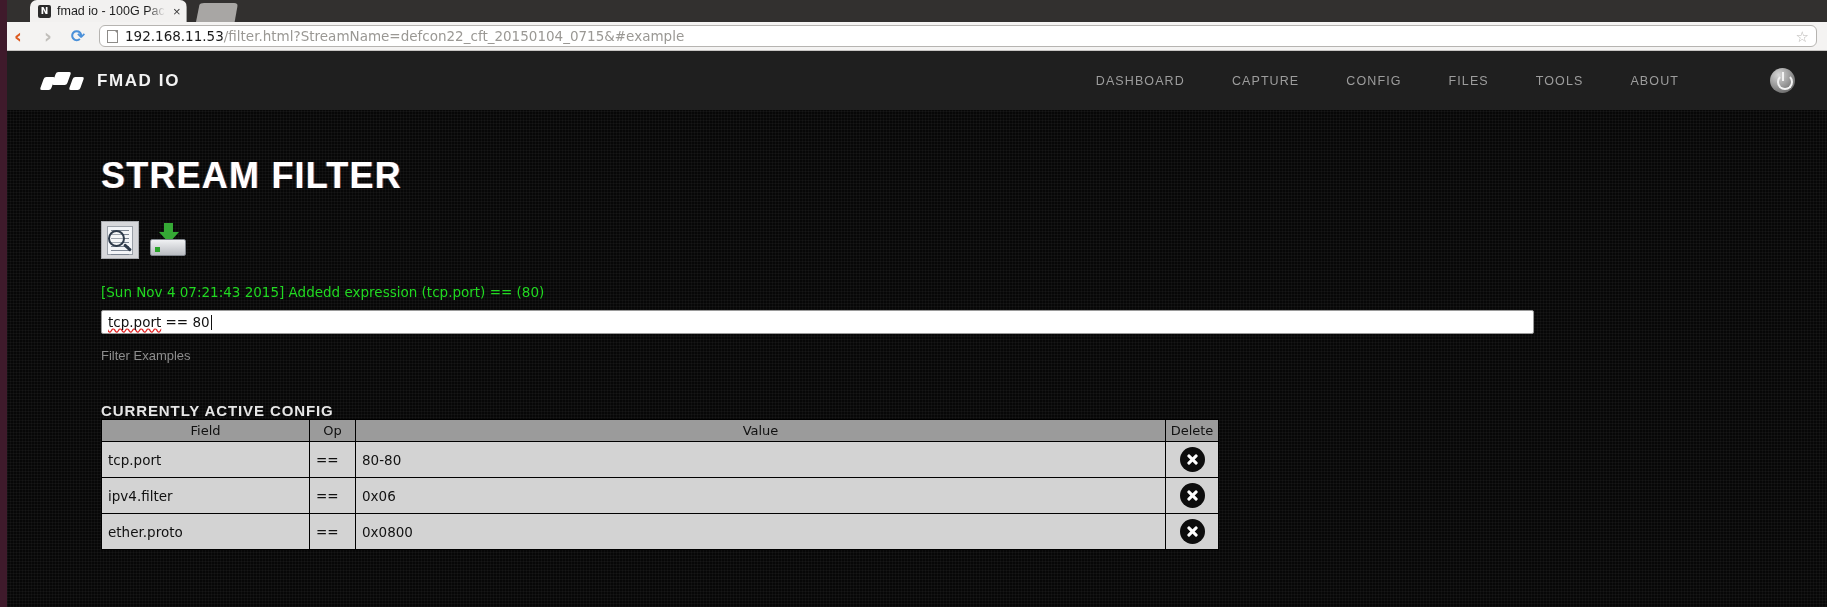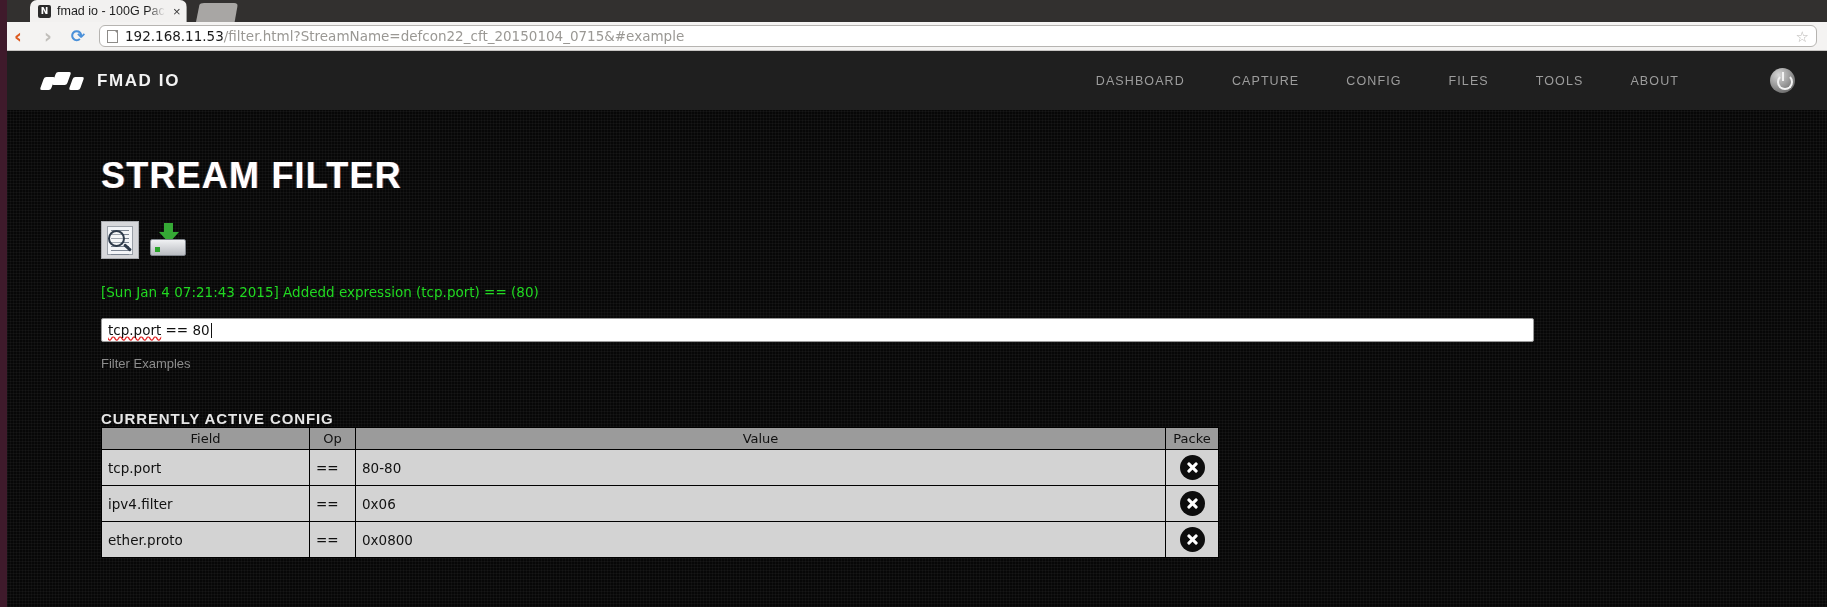--- a/index.html
+++ b/index.html
@@ -339,21 +339,21 @@
   }
 
   .status-msg {
     margin-top: 25px;
     color: #21d821;
     font-size: 13.5px;
     font-family: "DejaVu Sans", sans-serif;
   }
 
   .filter-input-wrap {
-    margin-top: 18px;
+    margin-top: 10px;
     width: 1433px;
     height: 24px;
     background: #ffffff;
     border: 1px solid #9a9a9a;
     border-radius: 2px;
     display: flex;
     align-items: center;
     padding: 0 6px;
   }
   .filter-input-text {
@@ -510,21 +510,21 @@
           <span class="mag"></span>
           <span class="mag-h"></span>
         </div>
         <div class="icon-btn icon-save">
           <span class="arrow-stem"></span>
           <span class="arrow-head"></span>
           <span class="disk"></span>
         </div>
       </div>
 
-      <div class="status-msg">[Sun Jan 4 07:21:43 2015] Addedd expression (tcp.port) == (80)</div>
+      <div class="status-msg">[Sun Nov 4 07:21:43 2015] Addedd expression (tcp.port) == (80)</div>
 
       <div class="filter-input-wrap">
         <span class="filter-input-text"><span class="spell-err">tcp.port</span><span> == 80</span><span class="caret"></span></span>
       </div>
 
       <div class="examples-link">Filter Examples</div>
 
       <div class="section-title">CURRENTLY ACTIVE CONFIG</div>
 
       <table class="filters">
@@ -532,21 +532,21 @@
           <col class="col-field">
             <col class="col-op">
             <col class="col-value">
             <col class="col-delete">
         </colgroup>
         <thead>
           <tr>
             <th>Field</th>
             <th>Op</th>
             <th>Value</th>
-            <th>Packe</th>
+            <th>Delete</th>
           </tr>
         </thead>
         <tbody>
           <tr>
             <td>tcp.port</td>
             <td>==</td>
             <td>80-80</td>
             <td class="cell-delete">
               <span class="del-btn"></span>
             </td>

